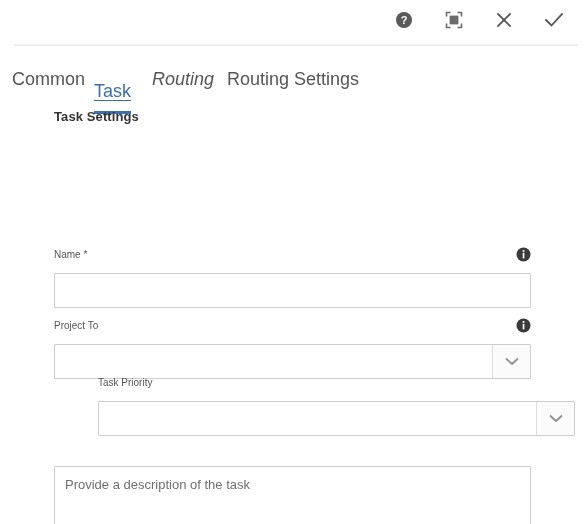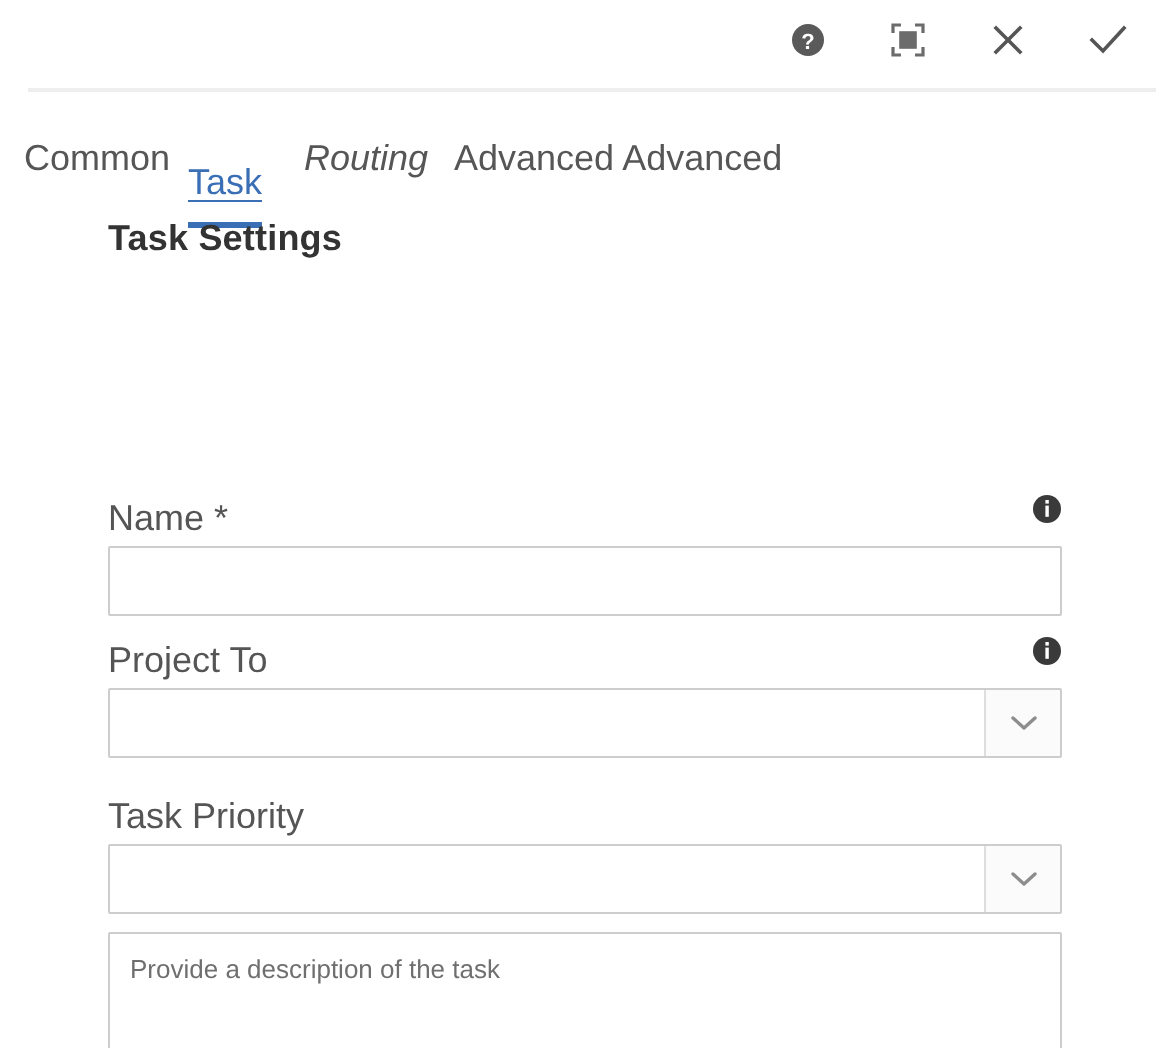--- a/index.html
+++ b/index.html
@@ -95,40 +95,40 @@
 
   
   .body {
     position: relative;
     padding: 0;
   }
   .section-title {
     position: absolute;
     left: 54px;
     top: 15px;
-    font-size: 18px;
+    font-size: 13px;
     font-weight: bold;
     color: #333333;
     letter-spacing: 0.1px;
   }
 
   .field {
     position: absolute;
     left: 54px;
     width: 477px;
   }
   .field-row {
     position: relative;
     height: 20px;
   }
   .field-label {
     position: absolute;
     left: 0;
     top: 0;
-    font-size: 18px;
+    font-size: 10px;
     color: #555555;
     white-space: nowrap;
   }
   .info-icon {
     position: absolute;
     right: 0;
     top: -2px;
     width: 15px;
     height: 15px;
     cursor: pointer;
@@ -196,21 +196,21 @@
     padding: 9px 10px;
     outline: none;
     resize: none;
     border-radius: 1px;
     line-height: 1.4;
   }
   .textarea::placeholder { color: #6f6f6f; }
 
   .f-name { top: 155px; }
   .f-assign { top: 226px; }
-  .f-priority { top: 304px; }
+  .f-priority { top: 283px; margin-left: 44px; }
   .f-desc { top: 368px; }
   .field-control { margin-top: 4px; }
 </style>
 </head>
 <body>
 
 <div class="header">
 
   <div class="header-actions">
     <div class="hdr-btn" title="Help">
@@ -248,21 +248,21 @@
     </div>
   </div>
 
   <div class="header-divider"></div>
 </div>
 
 <div class="tabs">
   <div class="tab tab-0">Common</div>
   <div class="tab tab-1 active">Task</div>
   <div class="tab tab-2">Routing</div>
-  <div class="tab tab-3">Advanced Advanced</div>
+  <div class="tab tab-3">Routing Settings</div>
 </div>
 
 <div class="body">
 
   <div class="section-title">Task Settings</div>
 
   <div class="field f-name">
     <div class="field-row">
       <span class="field-label">Name *</span>
       <span class="info-icon" title="Info">

